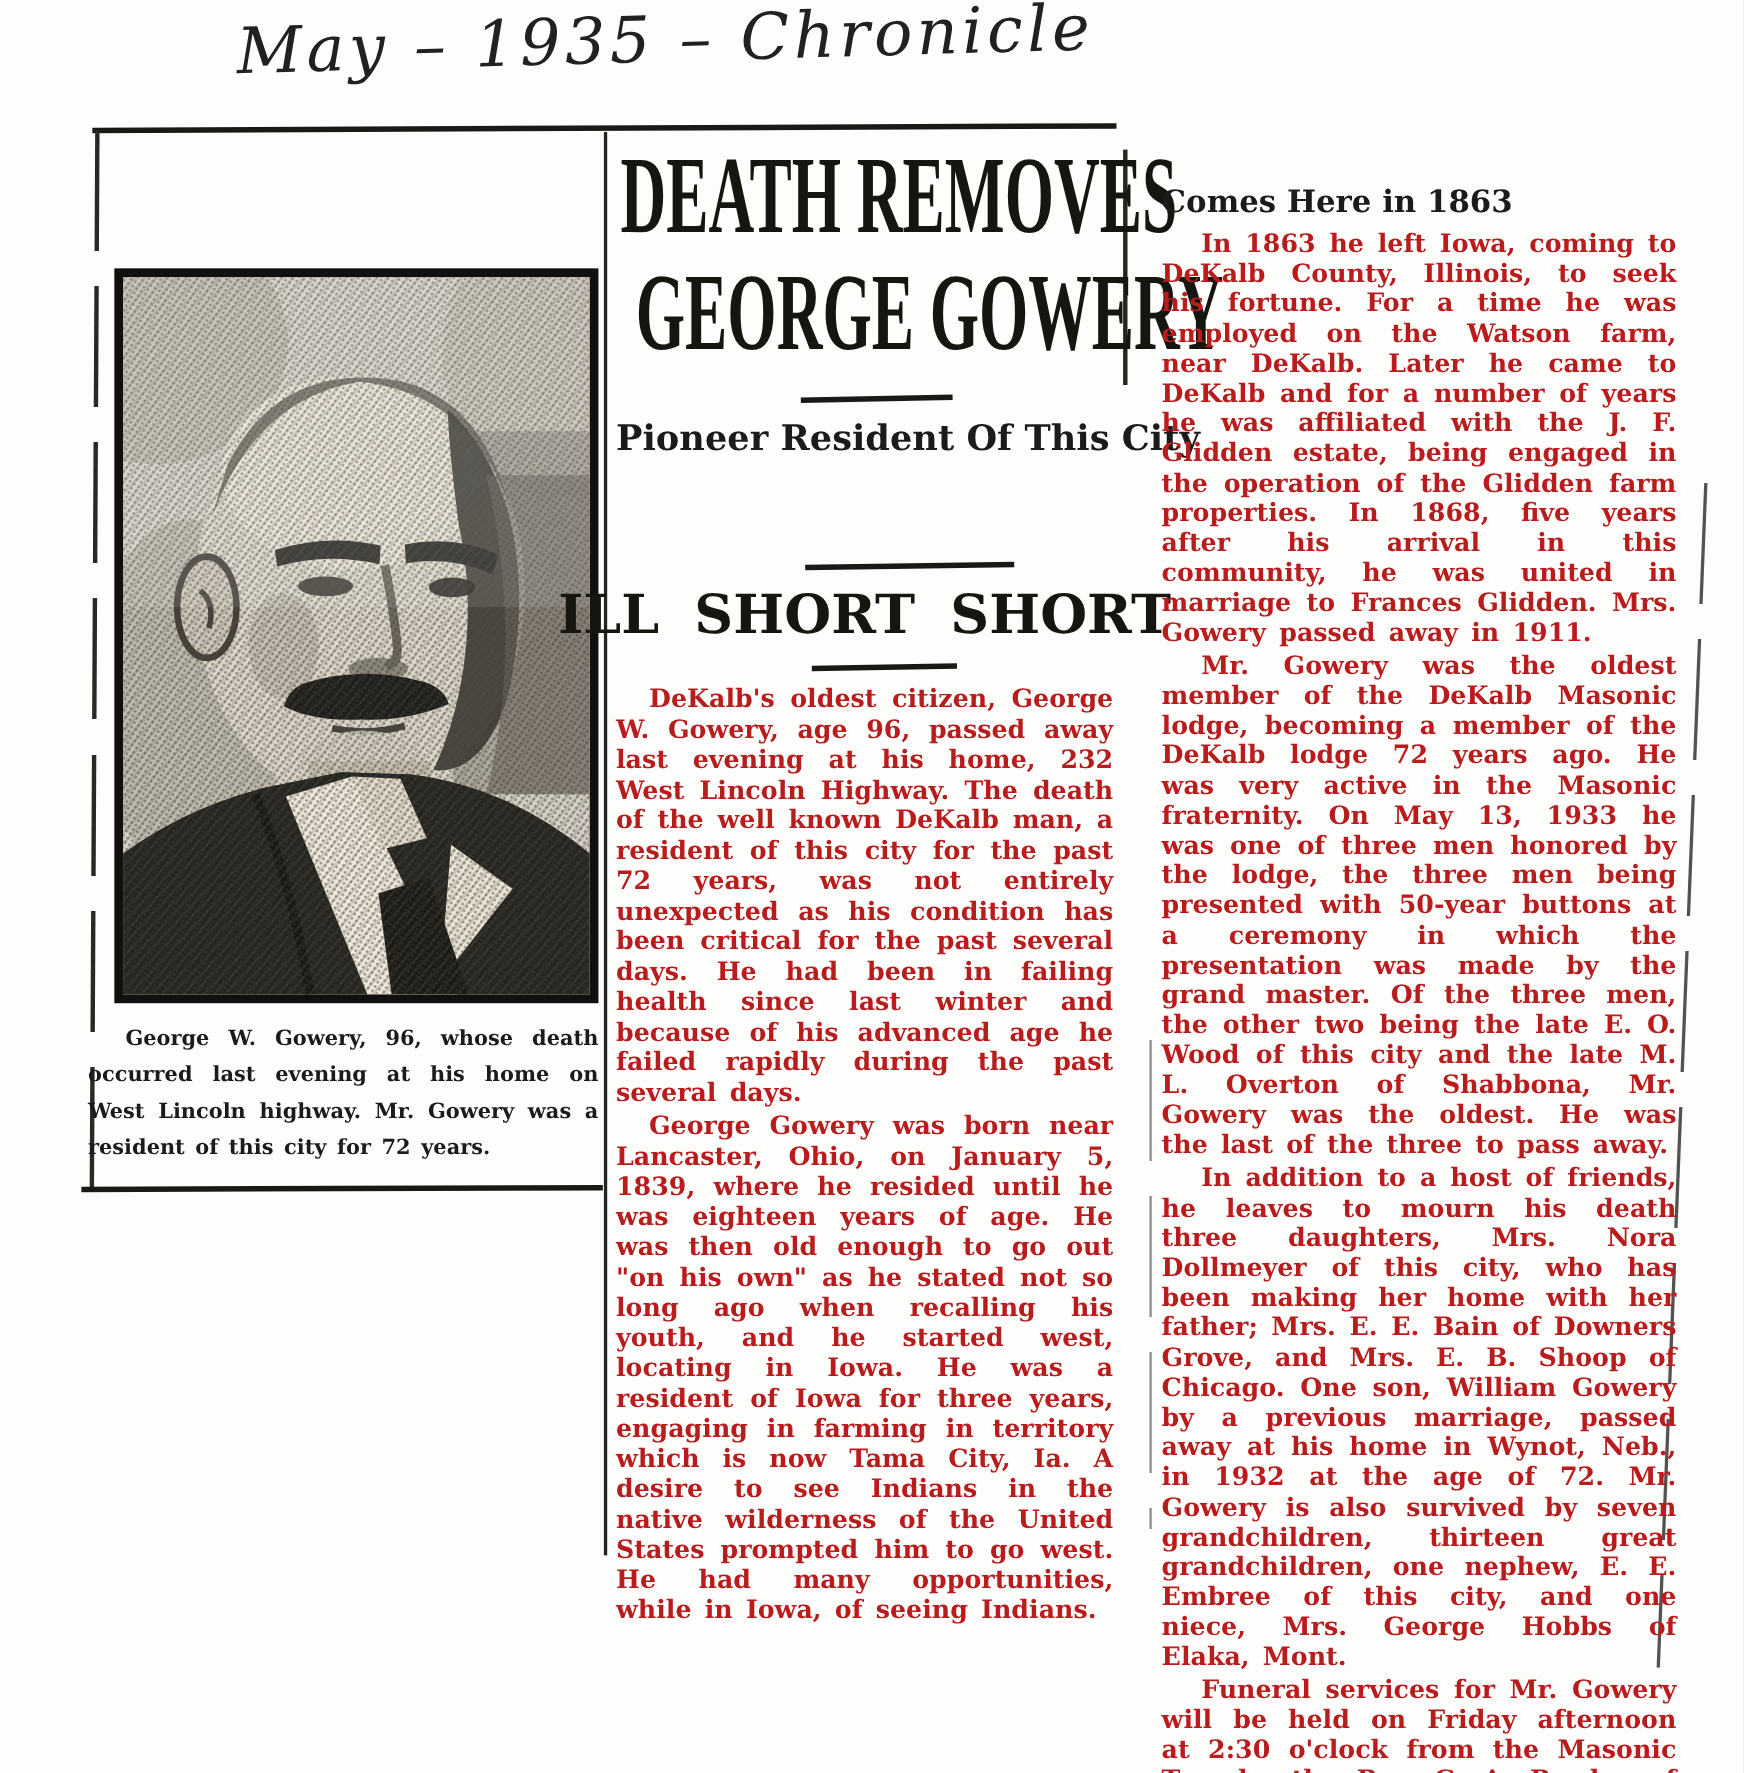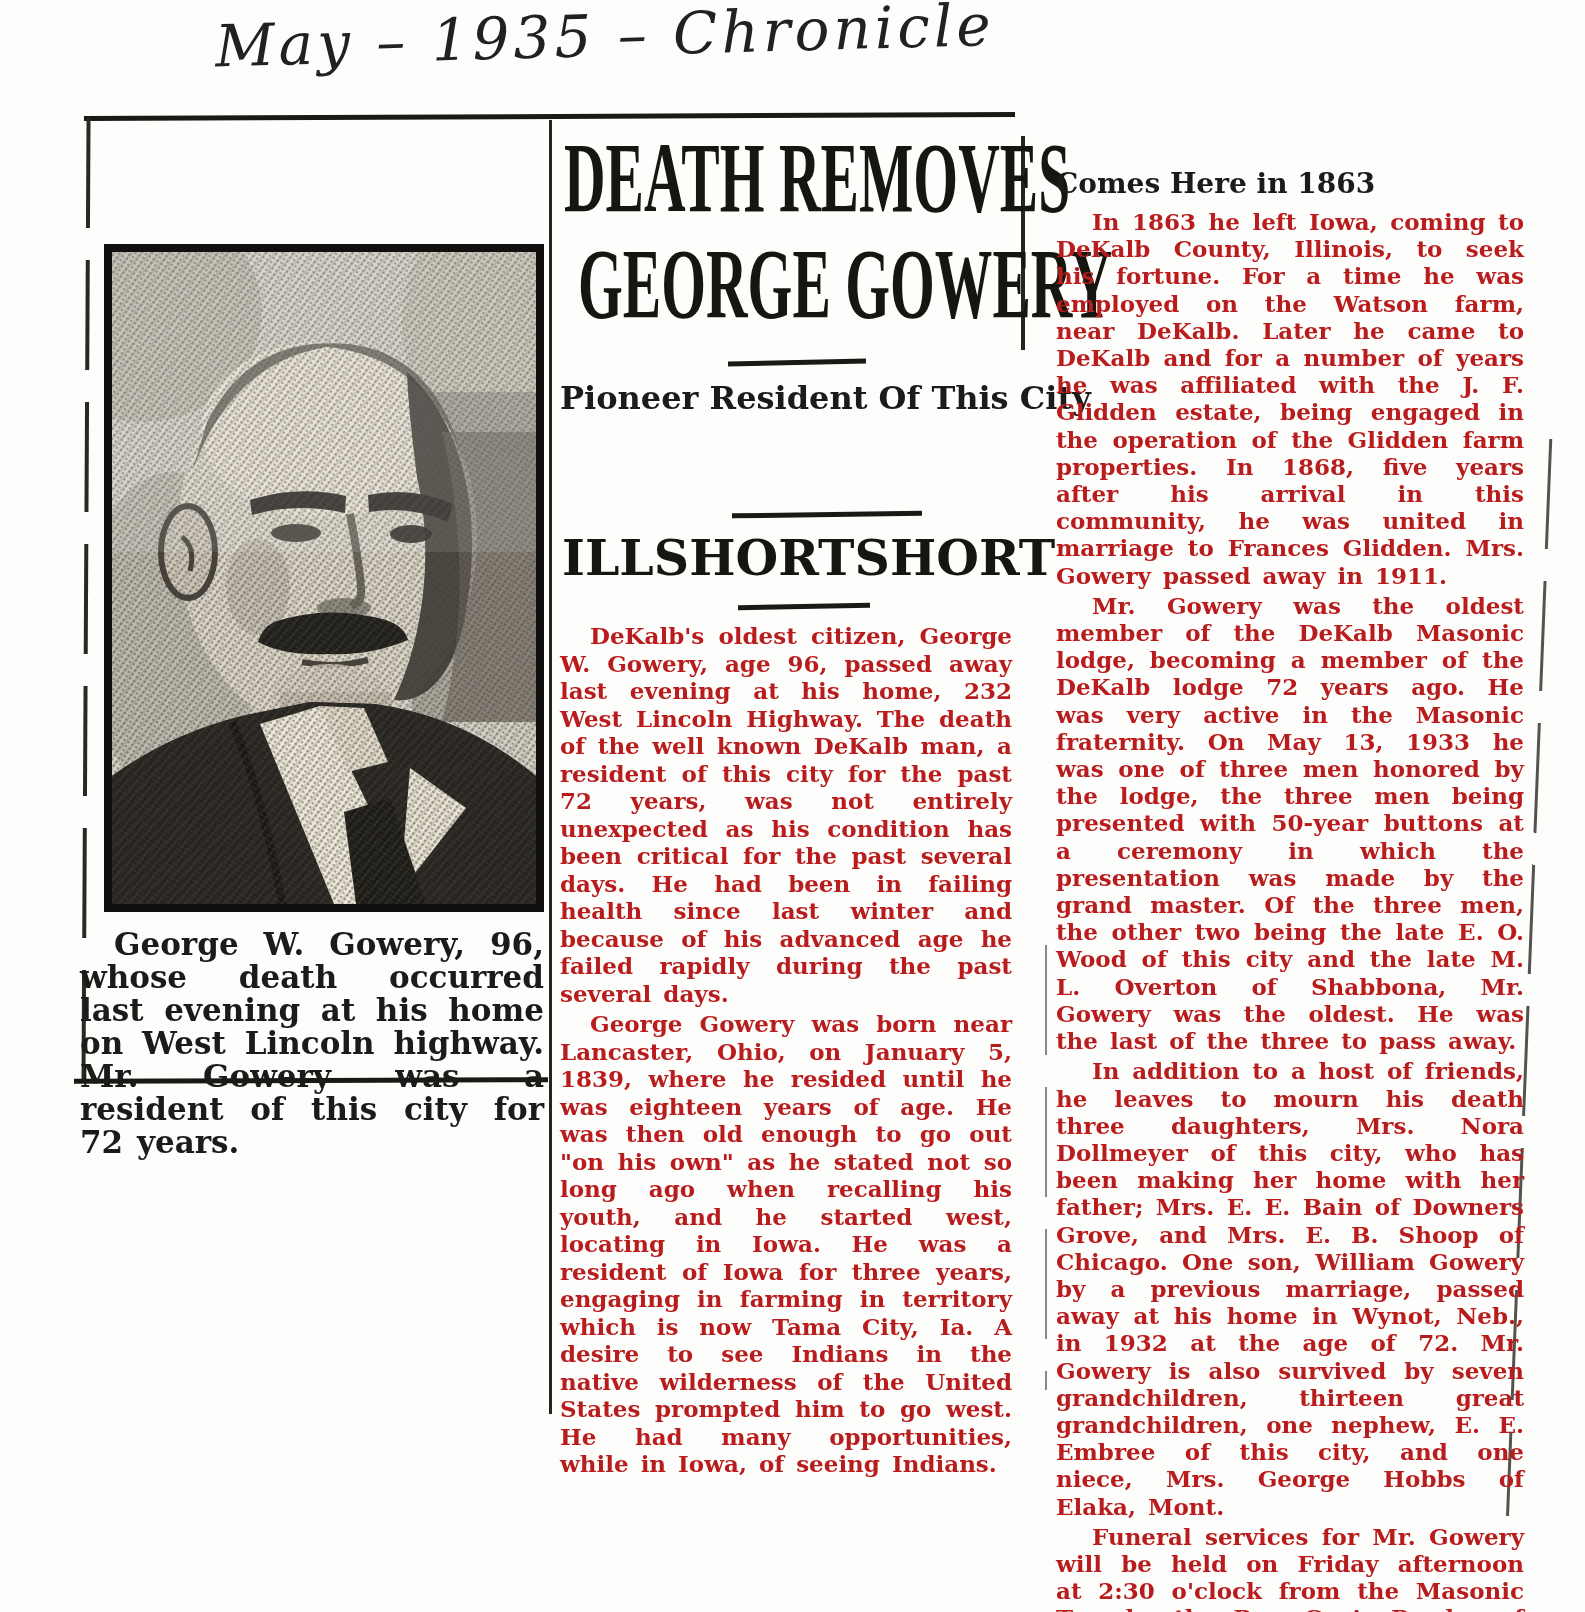--- a/index.html
+++ b/index.html
@@ -66,21 +66,21 @@
     left: 104px; top: 244px; width: 424px; height: 652px;
     border: 8px solid #12100e;
     background: #cfcabf;
   }
   .photo-frame svg { display: block; }
 
   
   .caption {
     position: absolute;
     left: 80px; top: 928px; width: 464px;
-    font-size: 31px; font-weight: 700;
+    font-size: 19px; font-weight: 700;
     line-height: 33px;
     text-align: justify;
     text-indent: 34px;
     word-spacing: 3px;
   }
 
   
   .mid-col { position: absolute; left: 560px; top: 128px; width: 452px; }
   .hl-line {
     position: absolute; left: 0; width: 452px;
@@ -97,24 +97,25 @@
   .rule-c { left: 178px; top: 476px; width: 132px; transform: rotate(-1deg); }
   .subhead {
     position: absolute; left: 0; top: 248px; width: 452px;
     text-align: center;
     font-weight: 700; font-size: 32px; line-height: 44px;
     font-family: "DejaVu Serif", serif;
     white-space: nowrap;
   }
   .crosshead {
     position: absolute; left: 2px; top: 402px; width: 448px;
-    display: flex; justify-content: flex-start;
+    display: flex; justify-content: center;
     font-family: "DejaVu Serif", serif;
     font-weight: 700; font-size: 49px; line-height: 56px;
     color: #17150f;
+    gap: 32px;
   }
   .mid-body { position: absolute; left: 0; top: 494px; width: 452px; }
 
   
   .body-text p {
     margin: 0 0 3px 0;
     font-size: 23px; font-weight: 700;
     line-height: 27.5px;
     text-align: justify;
     text-indent: 30px;

